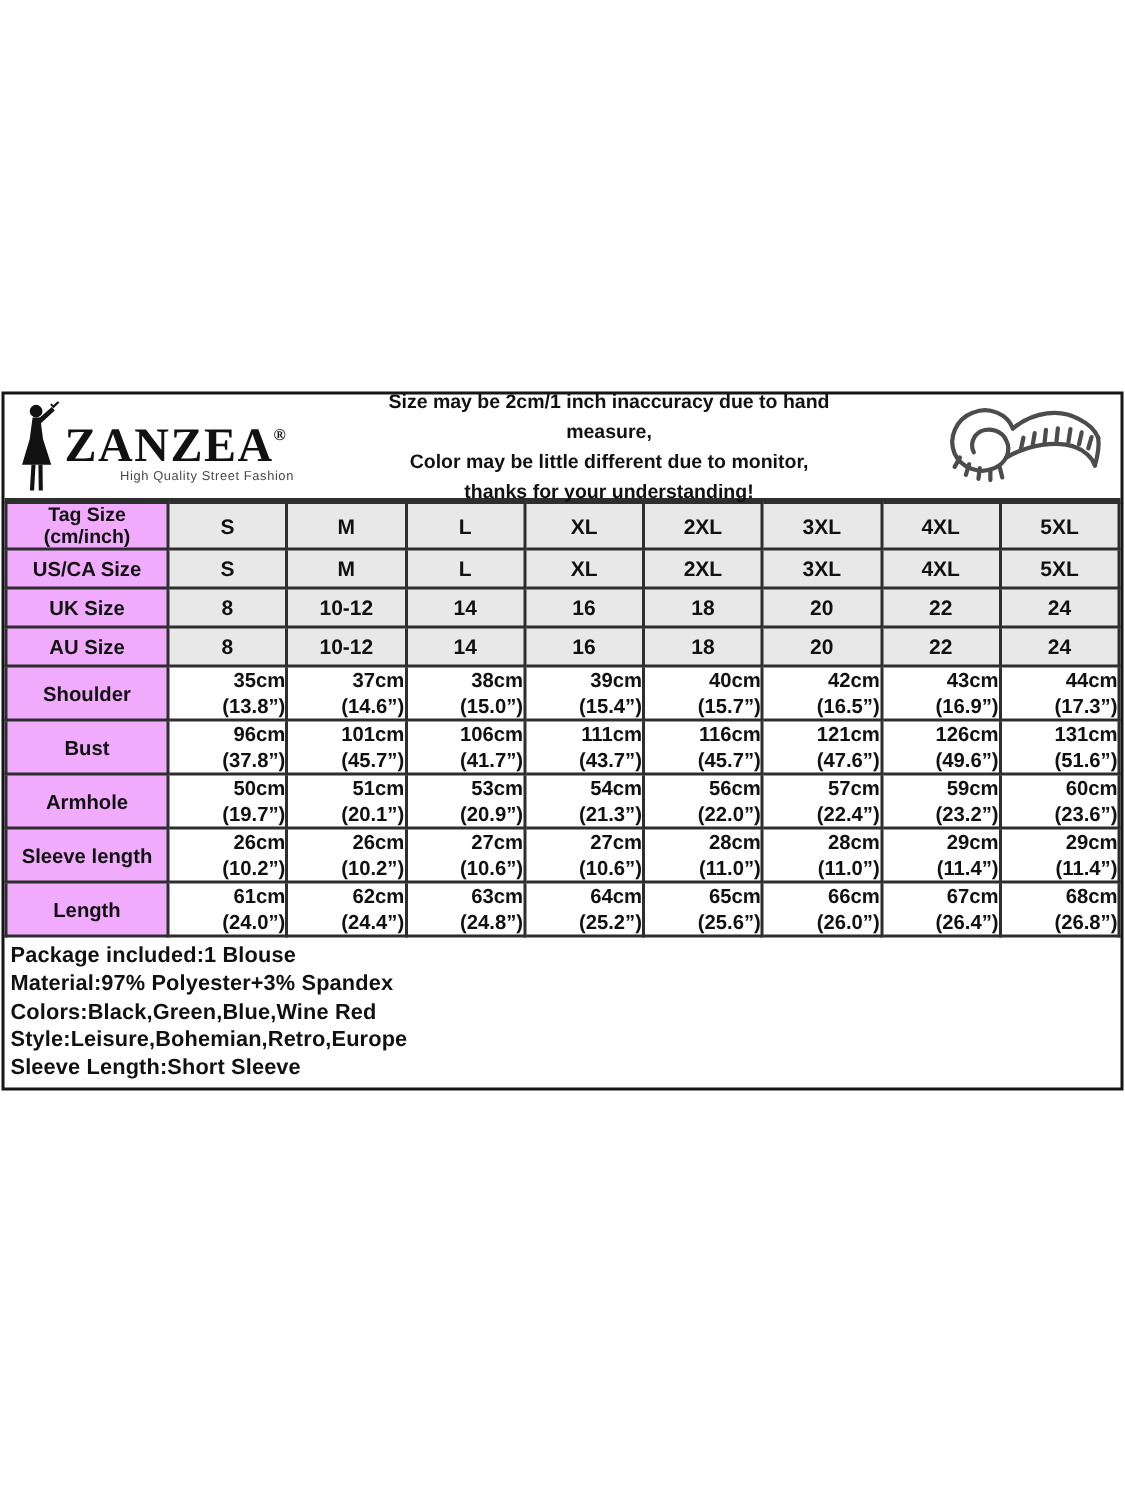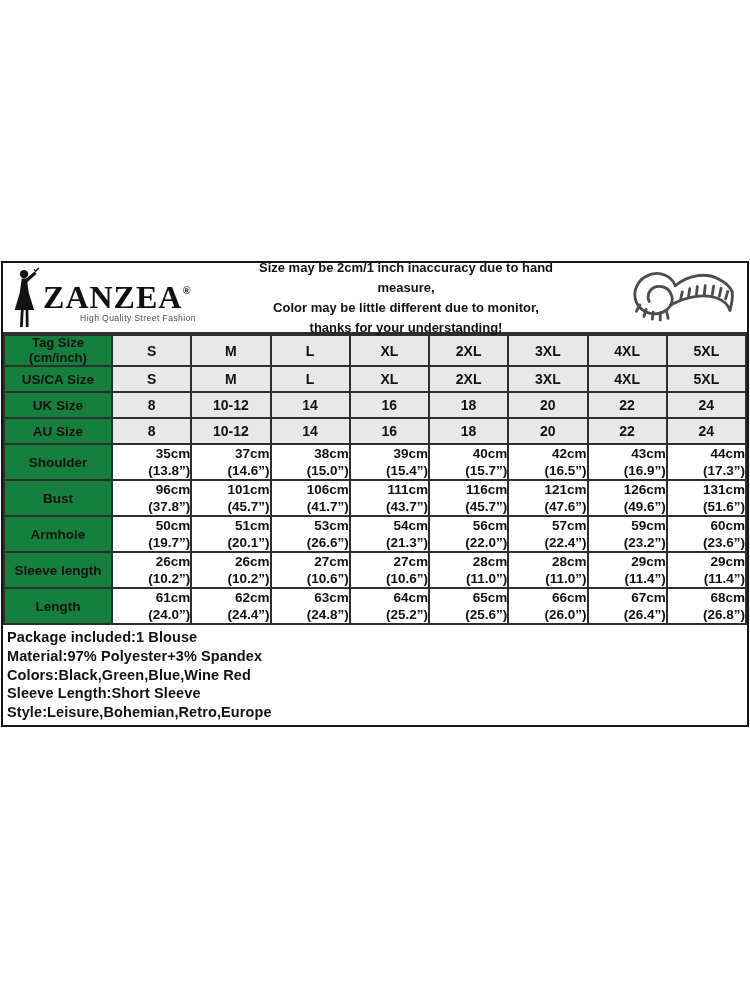--- a/index.html
+++ b/index.html
@@ -72,21 +72,21 @@
     table-layout: fixed;
   }
   .size-table th, .size-table td {
     border: 2px solid #2e2e2e;
     text-align: center;
     vertical-align: middle;
     white-space: pre-line;
     padding: 0;
   }
   .size-table th {
-    background: #15803d;
+    background: #f0abfc;
     font-size: 13.5px;
     font-weight: 700;
   }
   tr.size-first { height: 29px; }
   tr.size-first th { line-height: 14.5px; font-size: 13px; }
   tr.size { height: 26px; margin-top: 45px; }
   tr.size-first td, tr.size td {
     background: #e8e8e8;
     font-weight: 700;
     font-size: 14px;
@@ -266,21 +266,21 @@
           <td>131cm
 (51.6”)</td>
         </tr>
         <tr class="measure">
           <th>Armhole</th>
           <td>50cm
 (19.7”)</td>
           <td>51cm
 (20.1”)</td>
           <td>53cm
-(26.6”)</td>
+(20.9”)</td>
           <td>54cm
 (21.3”)</td>
           <td>56cm
 (22.0”)</td>
           <td>57cm
 (22.4”)</td>
           <td>59cm
 (23.2”)</td>
           <td>60cm
 (23.6”)</td>
@@ -323,17 +323,17 @@
           <td>68cm
 (26.8”)</td>
         </tr>
       </tbody>
   </table>
 
   <div class="details">
     <div class="line">Package included:1 Blouse</div>
     <div class="line">Material:97% Polyester+3% Spandex</div>
     <div class="line">Colors:Black,Green,Blue,Wine Red</div>
+    <div class="line">Style:Leisure,Bohemian,Retro,Europe</div>
     <div class="line">Sleeve Length:Short Sleeve</div>
-    <div class="line">Style:Leisure,Bohemian,Retro,Europe</div>
   </div>
 
 </div>
 
 </body></html>

